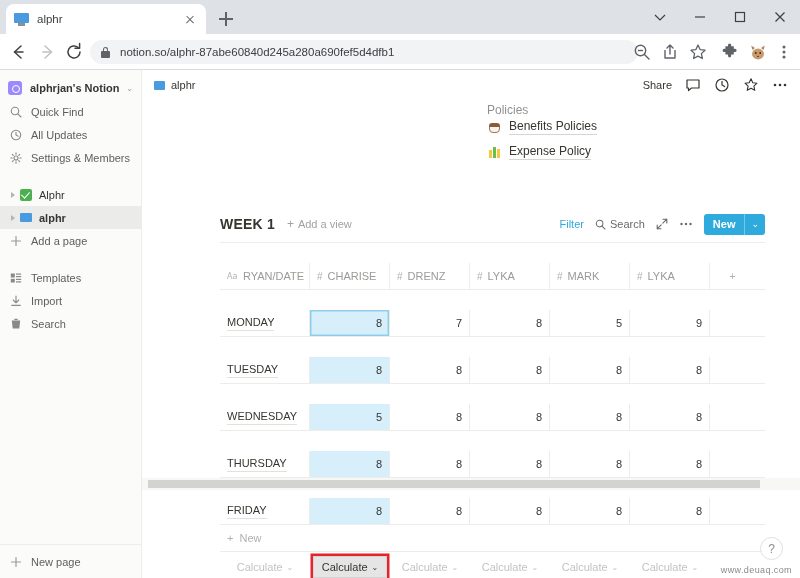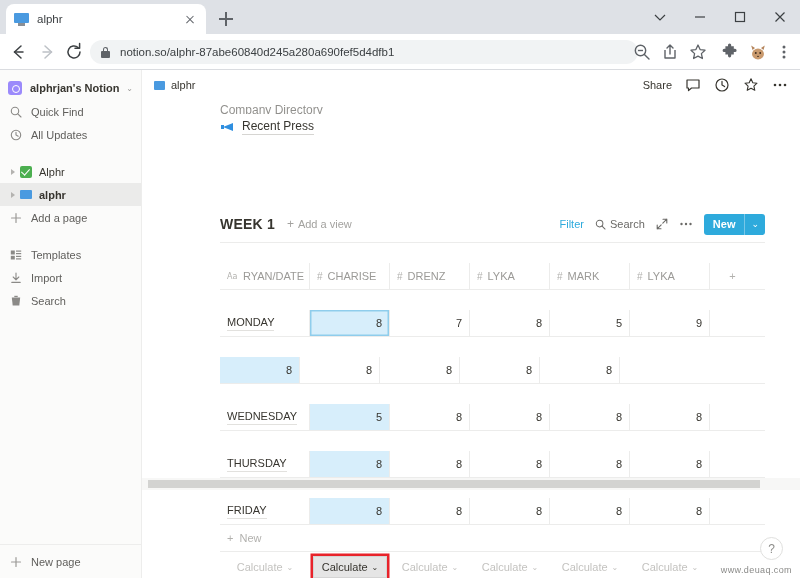--- a/index.html
+++ b/index.html
@@ -421,20 +421,38 @@
       <div class="side-row">
         <div class="side-icon">
           <svg width="12" height="12" viewBox="0 0 12 12">
               <circle cx="6" cy="6" r="4.7" stroke="#8b8a87" stroke-width="1.1" fill="none"></circle>
               <path d="M6 3.2 V6 L8.2 7.2" stroke="#8b8a87" stroke-width="1.1" fill="none" stroke-linecap="round"></path>
             </svg>
         </div>
         <div class="side-label">All Updates</div>
       </div>
 
+      <div class="side-row">
+        <div class="side-icon">
+          <svg width="12" height="12" viewBox="0 0 12 12">
+              <circle cx="6" cy="6" r="2" stroke="#8b8a87" stroke-width="1.1" fill="none"></circle>
+              <g stroke="#8b8a87" stroke-width="1.1" stroke-linecap="round">
+                <path d="M6 0.8 V2.2"></path>
+                <path d="M6 9.8 V11.2"></path>
+                <path d="M0.8 6 H2.2"></path>
+                <path d="M9.8 6 H11.2"></path>
+                <path d="M2.3 2.3 L3.3 3.3"></path>
+                <path d="M8.7 8.7 L9.7 9.7"></path>
+                <path d="M9.7 2.3 L8.7 3.3"></path>
+                <path d="M3.3 8.7 L2.3 9.7"></path>
+              </g>
+            </svg>
+        </div>
+        <div class="side-label">Settings &amp; Members</div>
+      </div>
 
       <div class="side-gap"></div>
 
       <div class="side-row">
         <div class="disc">
             <div class="disc-tri"></div>
           </div>
         <div class="pg-emoji"><span class="emoji-check"></span></div>
         <div class="side-label dark">Alphr</div>
       </div>
@@ -533,32 +551,38 @@
                 <circle cx="8" cy="8" r="1.3" fill="#37352f"></circle>
                 <circle cx="13" cy="8" r="1.3" fill="#37352f"></circle>
               </svg>
           </div>
         </div>
       </div>
 
       <div class="content">
 
         <div class="links-row">
-          <div class="link-col" style="left:78px; width:250px;">
+
+          <div class="link-col" style="left:345px; width:260px;">
             <div class="link-partial">
-              <span style="font-size:12px;color:#37352f;border-bottom:1px solid #d6d5d2;">Company Directory</span>
+              <span style="font-size:12px;color:#37352f;border-bottom:1px solid #d6d5d2;">Policies</span>
             </div>
             <div class="link-item">
               <div class="link-emoji">
-                <span class="megaphone"><span class="tail"></span><span class="cone"></span></span>
-              </div>
-              <div class="link-text">Recent Press</div>
-            </div>
-          </div>
-
+                <span class="coffee"><span class="cup"></span><span class="lid"></span></span>
+              </div>
+              <div class="link-text">Benefits Policies</div>
+            </div>
+            <div class="link-item">
+              <div class="link-emoji">
+                <span class="bars"><i></i><i></i><i></i></span>
+              </div>
+              <div class="link-text">Expense Policy</div>
+            </div>
+          </div>
         </div>
 
         <div class="db">
 
           <div class="db-header">
             <div class="db-title">WEEK 1</div>
             <div class="db-addview">
               <span class="plus-sm">+</span>
               <span>Add a view</span>
             </div>
@@ -634,20 +658,23 @@
                 </div>
               <div class="td num col-n hl hl-first">8</div>
               <div class="td num col-n">7</div>
               <div class="td num col-n">8</div>
               <div class="td num col-n">5</div>
               <div class="td num col-n">9</div>
               <div class="td col-add"></div>
             </div>
 
             <div class="tr">
+              <div class="td name col-name">
+                  <span>TUESDAY</span>
+                </div>
               <div class="td num col-n hl">8</div>
               <div class="td num col-n">8</div>
               <div class="td num col-n">8</div>
               <div class="td num col-n">8</div>
               <div class="td num col-n">8</div>
               <div class="td col-add"></div>
             </div>
 
             <div class="tr">
               <div class="td name col-name">

